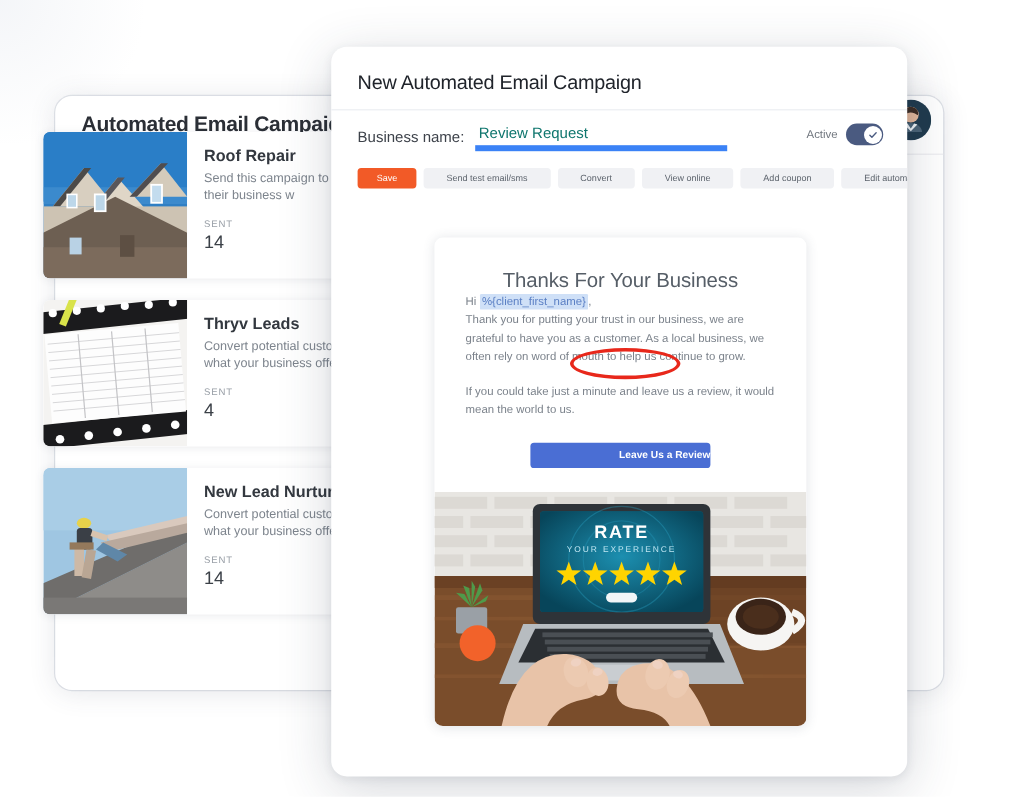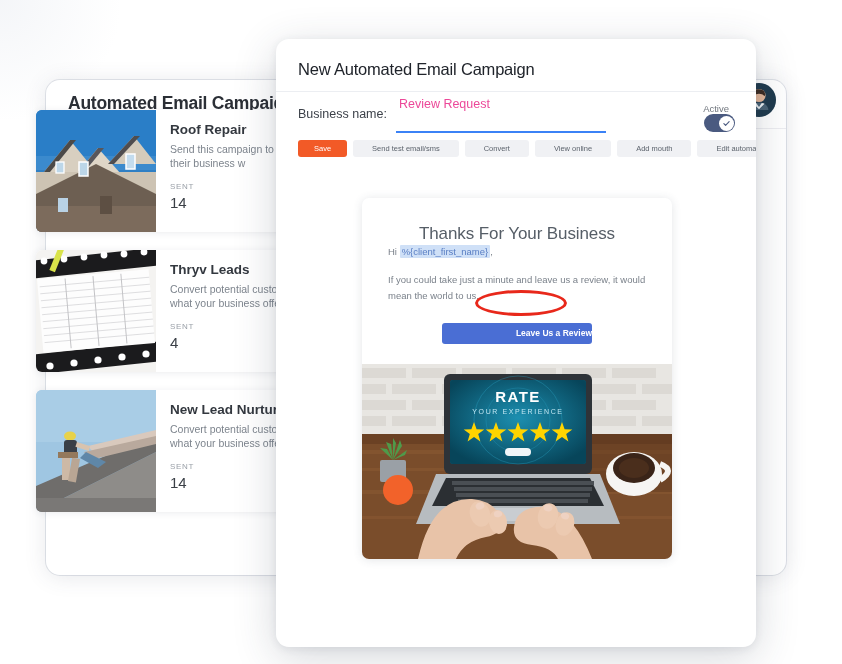--- a/index.html
+++ b/index.html
@@ -188,36 +188,35 @@
   }
   .name-label {
     font-size: 12.5px;
     color: #3d424a;
     margin-right: 9px;
     white-space: nowrap;
   }
   .name-input {
     width: 210px;
     border: none;
-    border-bottom: 2px solid #3b82f6;
+    border-bottom: 5px solid #3b82f6;
     background: transparent;
     font-family: "Liberation Sans", sans-serif;
     font-size: 12.5px;
-    color: #ec4899;
-    padding: 2px 3px 20px 3px;
+    color: #0f766e;
+    padding: 2px 3px 3px 3px;
     outline: none;
   }
 
   .active-wrap {
     position: absolute;
     right: 20px;
     top: 11px;
     display: flex;
     align-items: center;
-    flex-direction: column;
   }
   .active-label {
     font-size: 9.5px;
     color: #70767e;
     margin-right: 7px;
   }
   .toggle {
     width: 31px;
     height: 18px;
     border-radius: 9px;
@@ -512,33 +511,34 @@
           </div>
         </div>
       </div>
     </div>
 
     <div class="toolbar">
       <button class="btn primary">Save</button>
       <button class="btn">Send test email/sms</button>
       <button class="btn">Convert</button>
       <button class="btn">View online</button>
-      <button class="btn">Add mouth</button>
+      <button class="btn">Add coupon</button>
       <button class="btn">Edit automation</button>
     </div>
 
     <div class="email-preview">
       <div class="email-inner">
 
         <div class="email-heading">Thanks For Your Business</div>
 
         <div class="email-greeting">
           <span>Hi </span><span class="token">%{client_first_name}</span><span>,</span>
         </div>
 
+        <div class="email-para">Thank you for putting your trust in our business, we are grateful to have you as a customer. As a local business, we often rely on word of mouth to help us continue to grow.</div>
 
         <div class="email-para spaced">If you could take just a minute and leave us a review, it would mean the world to us.</div>
 
         <a class="email-cta" href="#">Leave Us a Review</a>
       </div>
 
       <svg class="email-hero" viewBox="0 0 310 195" preserveAspectRatio="xMidYMid slice">
 
         <rect width="310" height="72" fill="#e8e6e2"></rect>
         <g fill="#dcd9d4">

